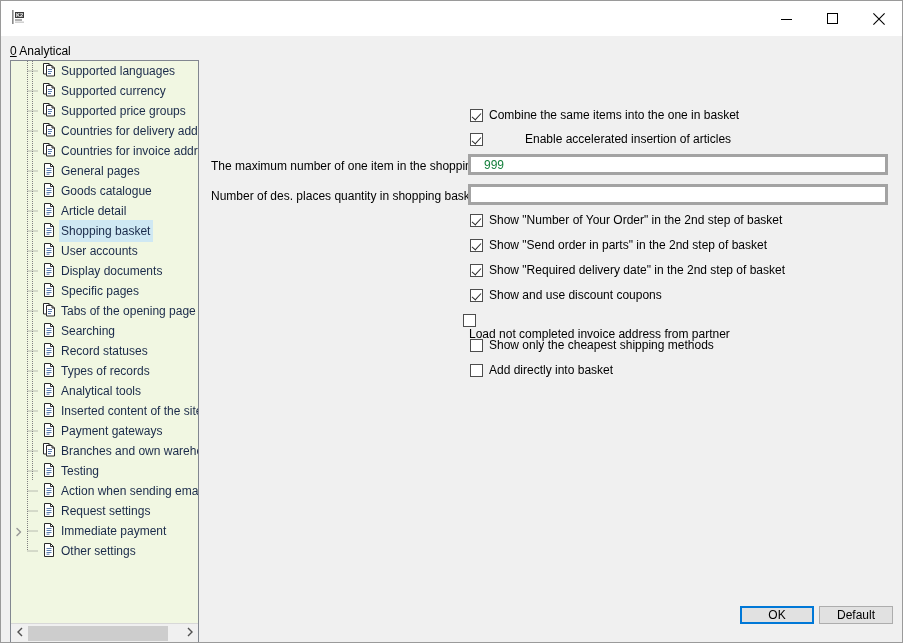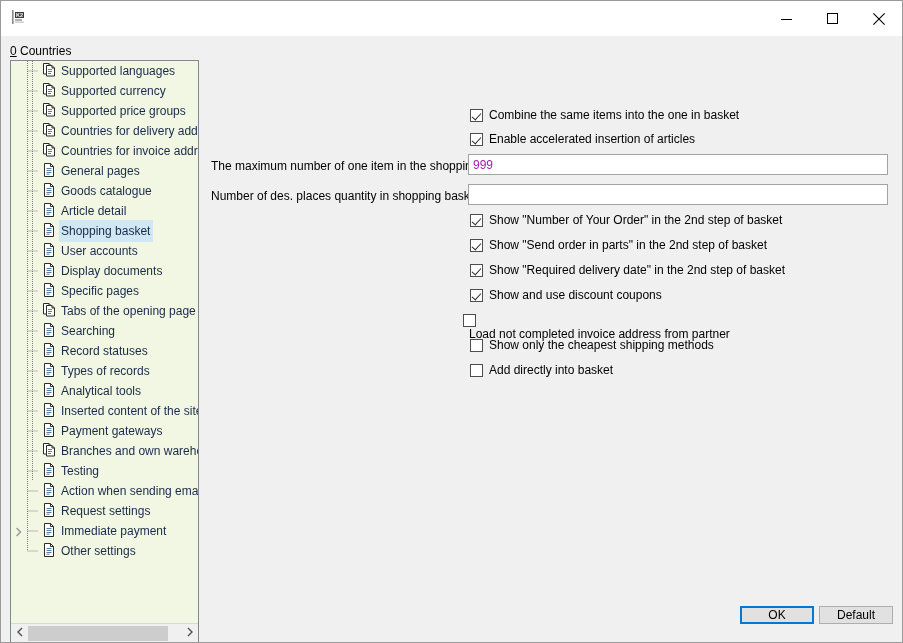--- a/index.html
+++ b/index.html
@@ -258,27 +258,27 @@
 
   .field-label {
     position: absolute;
     font-size: 12px;
     color: #000;
     white-space: nowrap;
   }
   .field-input {
     position: absolute;
     height: 21px;
-    border: 1px solid #a3a3a3;
+    border: 3px solid #a3a3a3;
     background: #ffffff;
     box-sizing: border-box;
     font-family: "Liberation Sans", sans-serif;
     font-size: 12px;
-    color: #a21caf;
-    padding: 0 4px;
+    color: #15803d;
+    padding: 0 13px;
     outline: none;
   }
 
   
   .footer {
     position: absolute;
     left: 0; bottom: 0;
     width: 901px;
     height: 45px;
   }
@@ -335,21 +335,21 @@
               <path d="M0.4 0.4 L11.6 11.6 M11.6 0.4 L0.4 11.6" stroke="#000" stroke-width="1.1" fill="none"></path>
             </svg>
         </span>
       </button>
     </div>
   </div>
 
   <div class="client">
 
     <div class="left-label">
-      <span class="accel">0</span><span> Countries</span>
+      <span class="accel">0</span><span> Analytical</span>
     </div>
 
 
     <div class="tree-panel">
       <div class="tree-inner">
         <div class="tree-guide"></div>
         <div id="tree-list">
             <div class="tree-item">
               <span class="dashes"><svg width="13" height="20" viewBox="0 0 13 20">
                   <path d="M0.5 0 V20" stroke="#808080" stroke-width="1" stroke-dasharray="1 1"></path>
@@ -689,21 +689,21 @@
         </div>
       </div>
     </div>
 
     <div class="content">
 
       <div class="chk-row" style="left:265px; top:48px;">
         <span class="chk-box checked"></span>
         <span class="chk-label">Combine the same items into the one in basket</span>
       </div>
-      <div class="chk-row" style="left:265px; top:72px;">
+      <div class="chk-row" style="left:265px; top:72px;gap:36px;">
         <span class="chk-box checked"></span>
         <span class="chk-label">Enable accelerated insertion of articles</span>
       </div>
 
       <div class="field-label" style="left:6px; top:99px;">The maximum number of one item in the shopping...</div>
       <input class="field-input" style="left: 263px; top: 94px; width: 420px;" type="text" value="999">
 
       <div class="field-label" style="left:6px; top:129px;">Number of des. places quantity in shopping basket</div>
       <input class="field-input" style="left: 263px; top: 124px; width: 420px;" type="text" value="">
 

